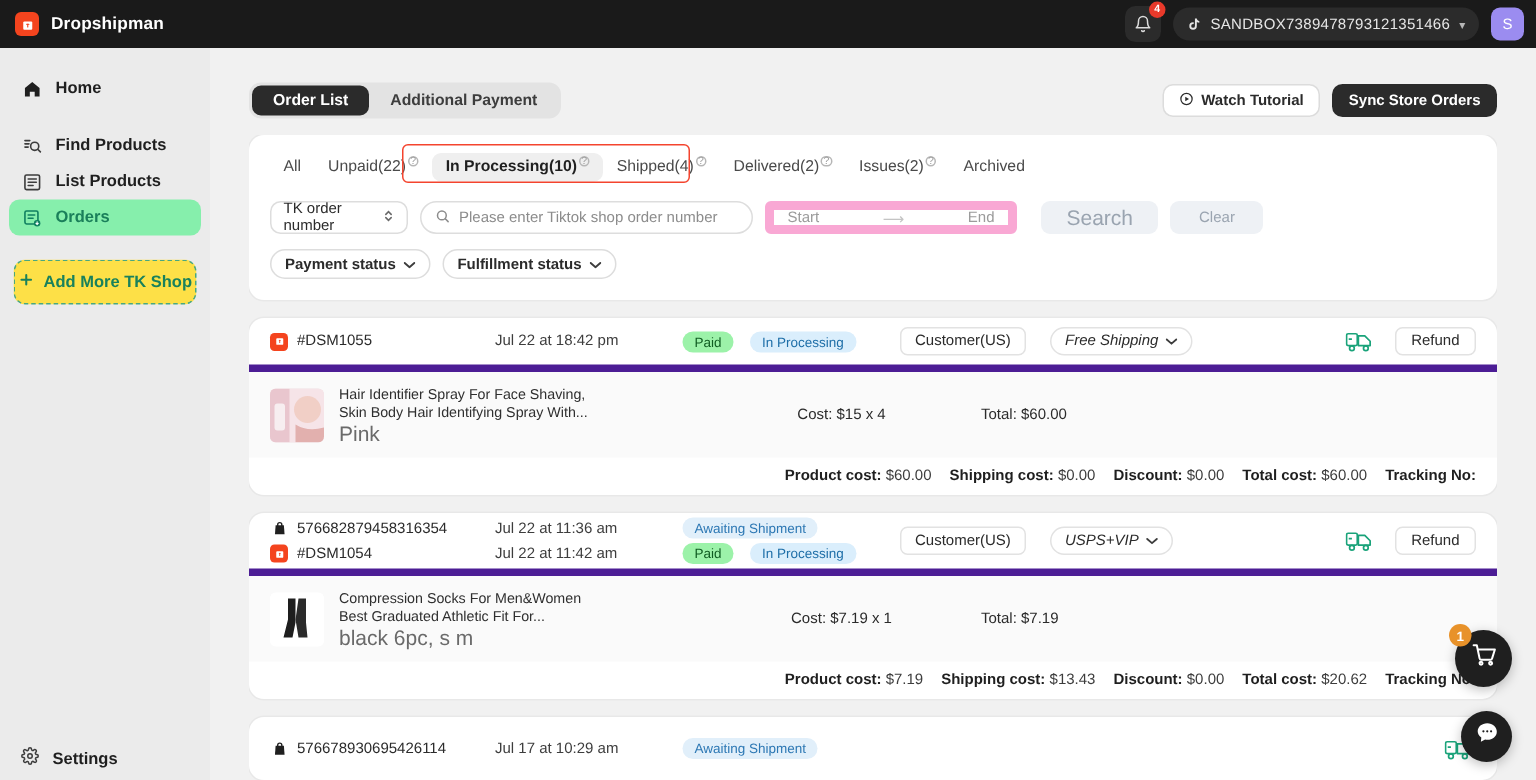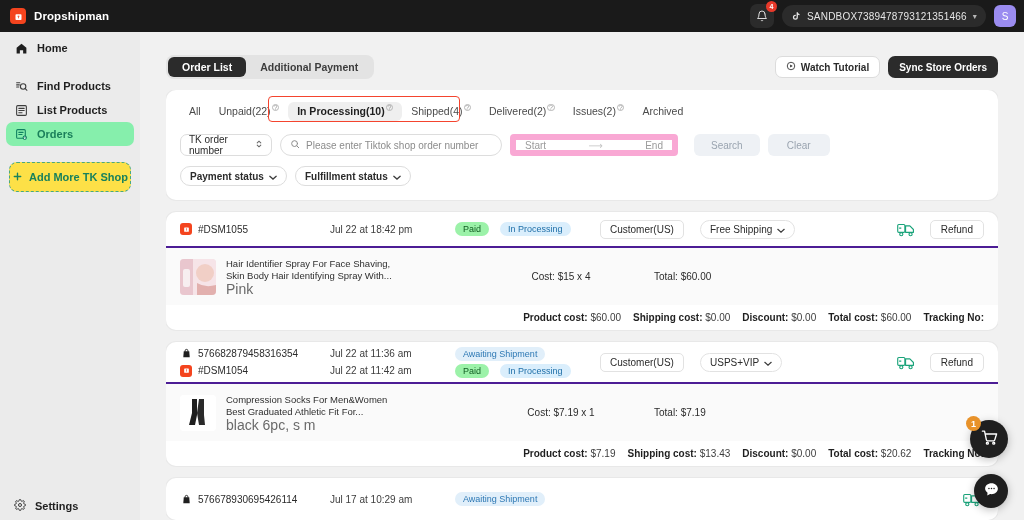--- a/index.html
+++ b/index.html
@@ -45,21 +45,21 @@
   .shop-pill .chev { font-size: 8px; opacity: .75; }
   .avatar {
     width: 22px; height: 22px; border-radius: 6px; background: #9b8cf0;
     color: #fff; font-size: 10px; display: flex; align-items: center;
     justify-content: center; cursor: pointer;
   }
 
   
   .sidebar {
     position: absolute; top: 32px; left: 0; width: 140px; height: 488px;
-    background: #ebebeb; padding-top: 4px;
+    background: #ebebeb; padding-top: 15px;
   }
   .nav-item {
     display: flex; align-items: center; gap: 9px; height: 24px;
     margin: 0 6px; padding: 0 8px; border-radius: 7px;
     font-size: 11px; color: #1f1f1f; cursor: pointer;
   }
   .nav-item.home { font-weight: 700; margin-bottom: 14px; }
   .nav-item .ico { width: 14px; height: 14px; display: flex; align-items: center; justify-content: center; flex: 0 0 14px; }
   .nav-item.active { background: #86efac; color: #108060; font-weight: 700; }
   .nav-item.active .lbl { color: #1a7f5a; }
@@ -137,40 +137,40 @@
     font-size: 10px; color: #8c8c8c; background: #fff; cursor: text;
   }
   .date-box {
     display: flex; align-items: flex-start; width: 168px; height: 22px;
     padding: 0 9px; border: 6px solid #f9a8d4; border-radius: 4px;
     font-size: 10px; color: #9b9b9b; background: #fff; cursor: pointer;
   }
   .date-box .arrow { flex: 1; text-align: center; color: #c4c4c4; font-size: 10px; }
   .btn-search {
     height: 22px; padding: 0 17px; border-radius: 6px; background: #eef1f5;
-    color: #9aa4b0; font-size: 10px; display: flex; align-items: center;
+    color: #9aa4b0; font-size: 14px; display: flex; align-items: center;
     cursor: pointer; margin-left: 8px;
   }
   .btn-clear {
     height: 22px; padding: 0 19px; border-radius: 6px; background: #eef1f5;
     color: #9aa4b0; font-size: 10px; display: flex; align-items: center;
     cursor: pointer;
   }
   .filter-row2 { display: flex; gap: 8px; margin-top: 10px; }
   .pill-select {
     display: flex; align-items: center; gap: 5px; height: 20px; padding: 0 9px;
     border: 1px solid #dddddd; border-radius: 10px; font-size: 10px;
     font-weight: 700; color: #2b2b2b; cursor: pointer; background: #fff;
   }
 
   
   .order-card { margin-bottom: 12px; overflow: hidden; }
   .order-head {
     display: flex; align-items: center; padding: 0 14px; min-height: 36px;
-    border-bottom: 2px solid #4c1d95;
+    border-bottom: 5px solid #4c1d95;
   }
   .oh-col-ids { width: 150px; }
   .oh-line { display: flex; align-items: center; gap: 6px; height: 17px; }
   .oh-id { font-size: 10px; color: #2b2b2b; }
   .tt-badge {
     width: 12px; height: 12px; border-radius: 3px; background: #f4441e;
     display: flex; align-items: center; justify-content: center; flex: 0 0 12px;
   }
   .shop-ico { width: 12px; height: 12px; flex: 0 0 12px; display: flex; align-items: center; justify-content: center; }
   .oh-col-dates { width: 125px; }
@@ -183,21 +183,21 @@
   }
   .badge-paid { background: #9cf2a9; color: #105c22; }
   .badge-processing { background: #daeefc; color: #1f6fa8; }
   .badge-awaiting { background: #e1effa; color: #2d78b4; }
   .oh-col-cust { width: 100px; display: flex; align-items: center; }
   .chip {
     display: inline-flex; align-items: center; height: 19px; padding: 0 9px;
     border: 1px solid #e2e2e2; border-radius: 5px; font-size: 10px; color: #2b2b2b;
     background: #fff; cursor: pointer;
   }
-  .oh-col-ship { flex: 1; display: flex; align-items: flex-start; }
+  .oh-col-ship { flex: 1; display: flex; align-items: flex-start; font-style: italic; }
   .chip-ship {
     display: inline-flex; align-items: center; gap: 5px; height: 19px; padding: 0 9px;
     border: 1px solid #e2e2e2; border-radius: 10px; font-size: 10px; color: #2b2b2b;
     background: #fff; cursor: pointer;
   }
   .oh-col-actions { display: flex; align-items: center; gap: 12px; }
   .btn-refund {
     display: inline-flex; align-items: center; height: 19px; padding: 0 10px;
     border: 1px solid #e2e2e2; border-radius: 5px; font-size: 10px;
     color: #2b2b2b; background: #fff; cursor: pointer;

